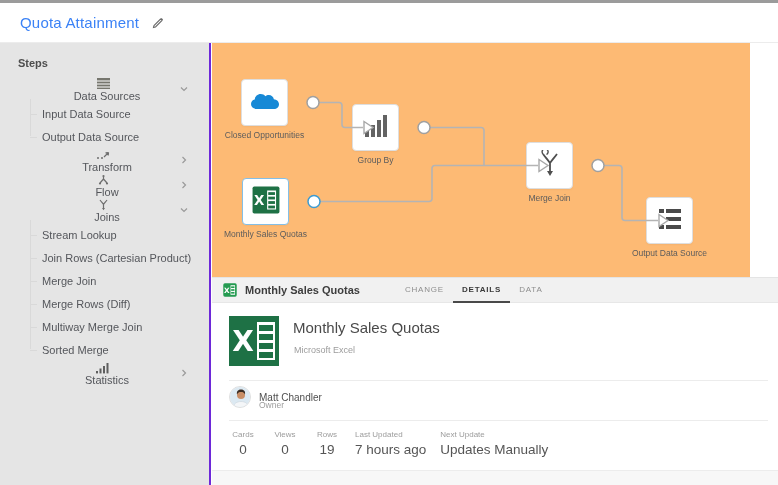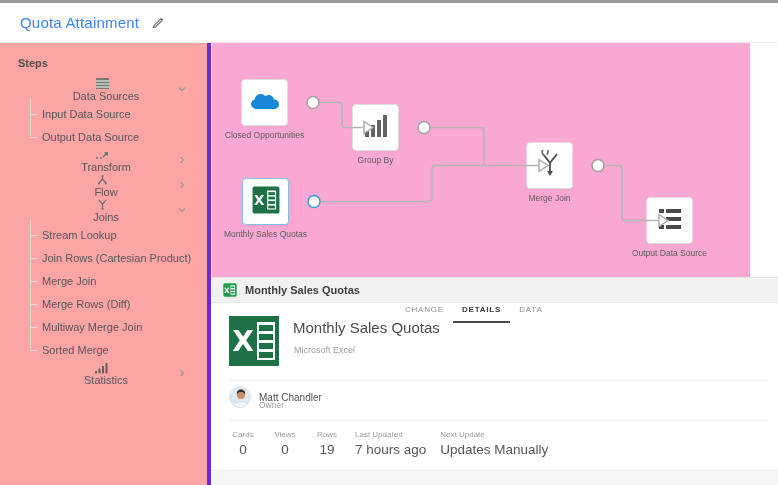--- a/index.html
+++ b/index.html
@@ -10,58 +10,58 @@
   
   .top-strip { position:absolute; left:0; top:0; width:778px; height:3px; background:#9b9b9b; }
 
   
   .header { position:absolute; left:0; top:3px; width:778px; height:40px; background:#fff;
             border-bottom:1px solid #ececec; display:flex; align-items:center; padding-left:20px; }
   .header-title { font-size:15px; font-weight:500; color:#3b82f6; letter-spacing:.2px; }
   .edit-pencil { margin-left:12px; display:inline-flex; cursor:pointer; }
 
   
-  .sidebar { position:absolute; left:0; top:43px; width:211px; height:442px; background:#fca5a5;
-             border-right:4px solid #6d28d9; }
+  .sidebar { position:absolute; left:0; top:43px; width:211px; height:442px; background:#e5e5e5;
+             border-right:2px solid #6d28d9; }
   .steps-heading { font-size:11px; font-weight:bold; color:#4e4e4e; margin:14px 0 0 18px; }
   .search-wrap { position:relative; margin:8px 0 0 18px; width:175px; }
   .search-input { width:175px; height:23px; border:1px solid #cfcfcf; border-radius:4px;
                   padding:0 6px 0 24px; font-size:11px; color:#555; outline:none;
                   font-family:"Liberation Sans", sans-serif; }
   .search-input::placeholder { color:#b0b0b0; }
   .search-icon { position:absolute; left:7px; top:5px; }
 
   .tree { margin-top:8px; font-size:11px; }
   .tree-row { height:25px; display:flex; align-items:center; padding-left:5px; cursor:pointer; position:relative;flex-direction:column; }
   .tree-icon { width:15px; height:15px; display:inline-flex; align-items:center; justify-content:center; margin-right:8px; }
   .tree-label { color:#54565b; }
   .tree-chevron { position:absolute; right:20px; top:7px; }
   .tree-children { position:relative; }
   .tree-children:before { content:""; position:absolute; left:30px; top:-3px; bottom:12px; width:1px; background:#d9d9d9; }
   .tree-child { height:23px; display:flex; align-items:center; padding-left:42px; cursor:pointer; position:relative; }
   .tree-child:before { content:""; position:absolute; left:30px; top:50%; width:7px; height:1px; background:#d9d9d9; }
 
   
-  .canvas { position:absolute; left:212px; top:43px; width:538px; height:234px; background:#f9a8d4; }
+  .canvas { position:absolute; left:212px; top:43px; width:538px; height:234px; background:#fdba74; }
   .flow-svg { position:absolute; left:0; top:0; pointer-events:none; }
   .node { position:absolute; width:91px; text-align:center; cursor:pointer; }
   .node-box { width:47px; height:47px; margin:0 auto; background:#fff; border:1px solid #dedede;
               border-radius:4px; display:flex; align-items:center; justify-content:center;
               box-shadow:0 1px 2px rgba(0,0,0,.04); }
   .node-box.selected { border:1px solid #84bfe6; }
   .node-label { font-size:8.5px; line-height:1.3; color:#5c5c5c; margin-top:4px; }
 
   
   .panel { position:absolute; left:212px; top:277px; width:566px; height:208px; background:#fff; }
   .panel-header { height:26px; background:#f1f1f1; border-top:1px solid #e4e4e4; border-bottom:1px solid #e7e7e7;
                   display:flex; align-items:center; padding-left:11px; }
   .panel-header-title { font-size:11px; font-weight:bold; color:#3d3d3d; margin-left:8px; }
   .panel-tabs { display:flex; margin-left:36px; height:26px; }
   .panel-tab { font-size:8px; letter-spacing:.8px; color:#8e8e8e; padding:8px 9px; display:flex;
-               align-items:center; height:26px; cursor:pointer; border-bottom:2px solid transparent;margin-top:20px; }
+               align-items:center; height:26px; cursor:pointer; border-bottom:2px solid transparent; }
   .panel-tab.active { color:#3a3a3a; border-bottom:2px solid #4a4a4a; font-weight:bold; }
 
   .panel-body { position:relative; height:182px; }
   .src-icon { position:absolute; left:17px; top:13px; }
   .src-title { position:absolute; left:81px; top:16px; font-size:15px; color:#4a4a4a; }
   .src-sub { position:absolute; left:82px; top:42px; font-size:9px; color:#9c9c9c; }
   .divider { position:absolute; left:17px; right:10px; height:1px; background:#ececec; }
   .avatar { position:absolute; left:17px; top:83px; width:22px; height:22px; border-radius:50%;
             overflow:hidden; border:1px solid #e0e0e0; background:#eef4f8; }
   .owner-name { position:absolute; left:47px; top:89px; font-size:10px; color:#4f4f4f; }

